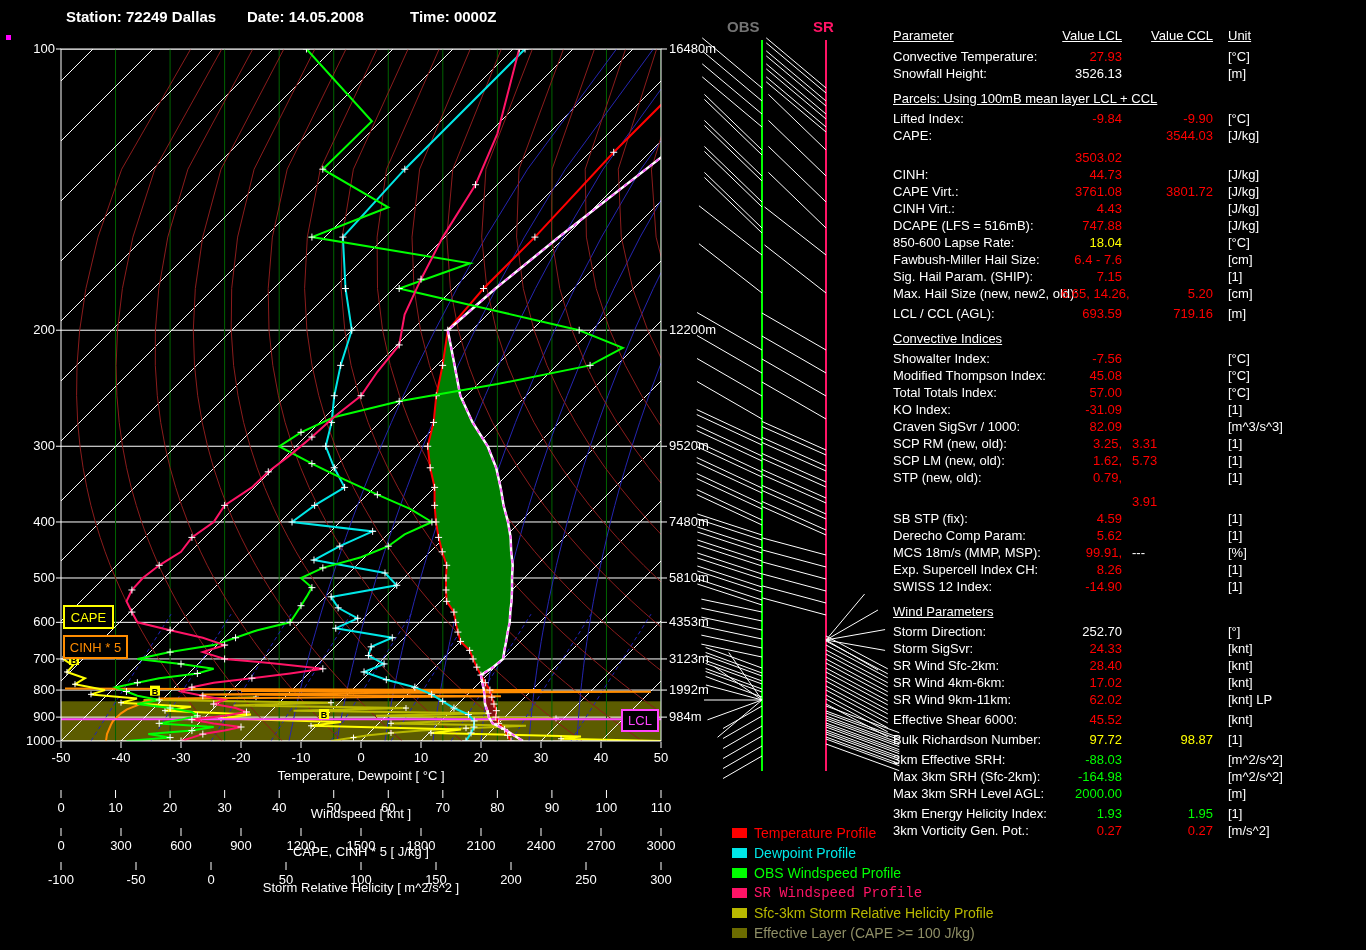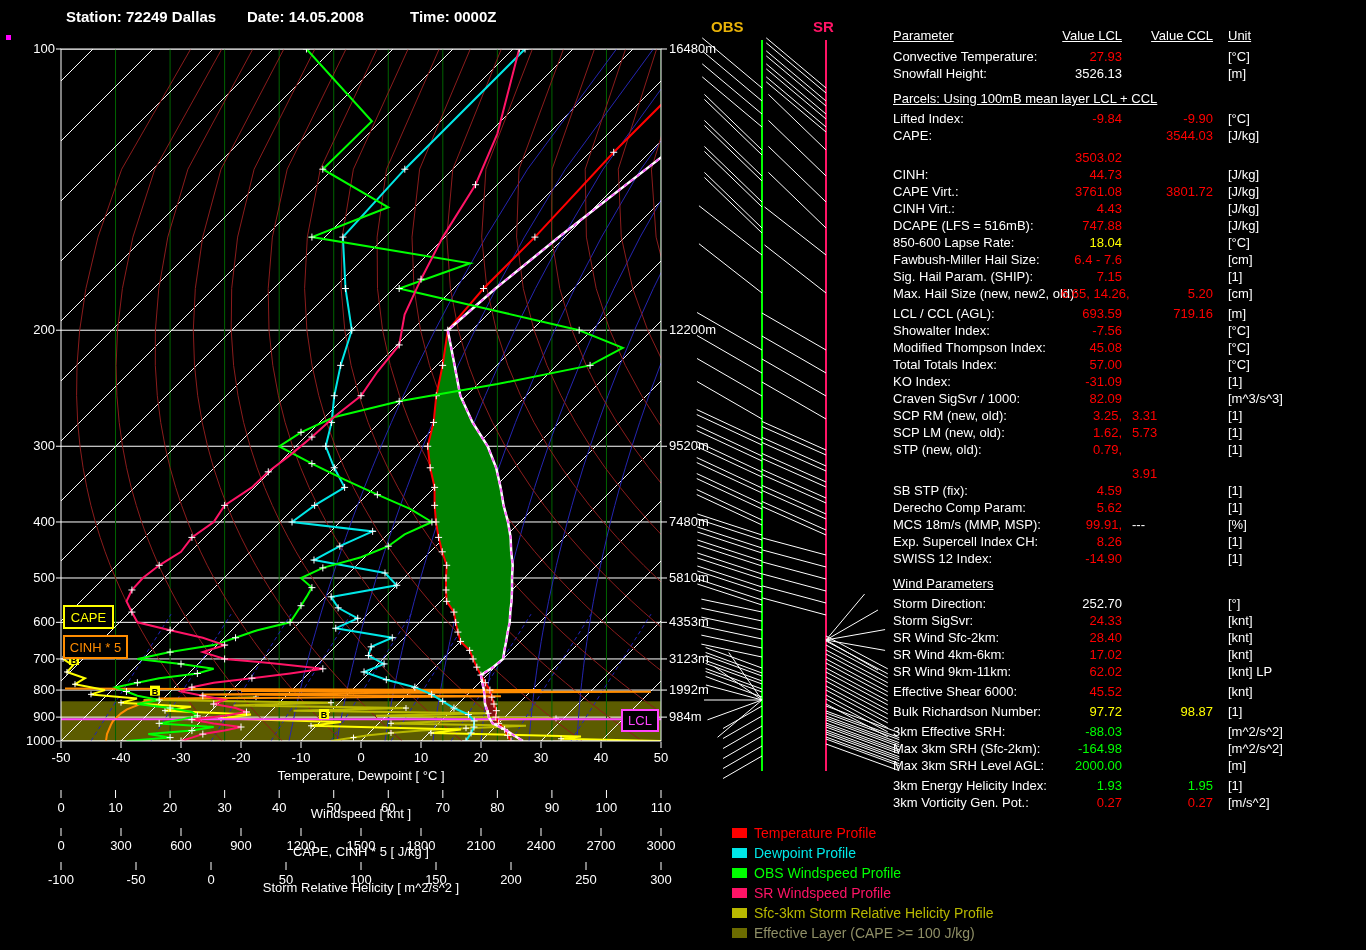--- a/index.html
+++ b/index.html
@@ -4,21 +4,21 @@
 <style>
   html,body{margin:0;padding:0;background:#000;}
   #app{position:relative;width:1366px;height:950px;background:#000;overflow:hidden;
        font-family:"Liberation Sans",sans-serif;color:#fff;}
   #gfx{position:absolute;left:0;top:0;}
   #gfx text{font-family:"Liberation Sans",sans-serif;}
   #title{position:absolute;left:0;top:8px;height:22px;font-weight:bold;font-size:15px;color:#fff;}
   #title span{position:absolute;white-space:nowrap;}
   #title .t1{left:66px;} #title .t2{left:247px;} #title .t3{left:393px;margin-left:17px;}
   #obs-label,#sr-label{position:absolute;top:18px;font-weight:bold;font-size:15px;}
-  #obs-label{left:711px;color:#eab308;}
+  #obs-label{left:727px;color:#737373;}
   #sr-label{left:813px;color:#ff1466;}
   
   #param-table{position:absolute;left:893px;top:27px;width:470px;font-size:13px;line-height:17px;}
   .trow{display:grid;grid-template-columns:168px 61px 91px 150px;white-space:nowrap;}
   .trow .lbl{overflow:visible;color:#fff;}
   .trow .v1{text-align:right;}
   .trow .v2{text-align:right;}
   .trow .v2.left{text-align:left;padding-left:10px;}
   .trow .unit{padding-left:15px;color:#fff;}
   .tsection{margin-top:8px;margin-bottom:3px;text-decoration:underline;color:#fff;}
@@ -832,20 +832,21 @@
         <span class="v1" style="color: rgb(255, 0, 0);">6.65,  14.26,</span>
         <span class="v2" style="color: rgb(255, 0, 0);">5.20</span>
         <span class="unit">[cm]</span>
       </div>
       <div class="trow gap">
         <span class="lbl">LCL / CCL (AGL):</span>
         <span class="v1" style="color: rgb(255, 0, 0);">693.59</span>
         <span class="v2" style="color: rgb(255, 0, 0);">719.16</span>
         <span class="unit">[m]</span>
       </div>
+      <div class="tsection">Convective Indices</div>
       <div class="trow">
         <span class="lbl">Showalter Index:</span>
         <span class="v1" style="color: rgb(255, 0, 0);">-7.56</span>
         <span class="v2"></span>
         <span class="unit">[°C]</span>
       </div>
       <div class="trow">
         <span class="lbl">Modified Thompson Index:</span>
         <span class="v1" style="color: rgb(255, 0, 0);">45.08</span>
         <span class="v2"></span>
@@ -1000,21 +1001,21 @@
       <div class="item">
         <span class="sw" style="background: rgb(0, 232, 232);"></span>
         <span style="color: rgb(0, 232, 232);">Dewpoint Profile</span>
       </div>
       <div class="item">
         <span class="sw" style="background: rgb(0, 255, 0);"></span>
         <span style="color: rgb(0, 255, 0);">OBS Windspeed Profile</span>
       </div>
       <div class="item">
         <span class="sw" style="background: rgb(255, 20, 102);"></span>
-        <span style="color: rgb(255, 20, 102);">SR Windspeed Profile</span>
+        <span style="color: rgb(255, 20, 102); font-family: Liberation Mono, monospace;">SR Windspeed Profile</span>
       </div>
       <div class="item">
         <span class="sw" style="background: rgb(184, 184, 0);"></span>
         <span style="color: rgb(184, 184, 0);">Sfc-3km Storm Relative Helicity Profile</span>
       </div>
       <div class="item">
         <span class="sw" style="background: rgb(107, 107, 0);"></span>
         <span style="color: rgb(143, 143, 102);">Effective Layer (CAPE &gt;= 100 J/kg)</span>
       </div>
     </div>

